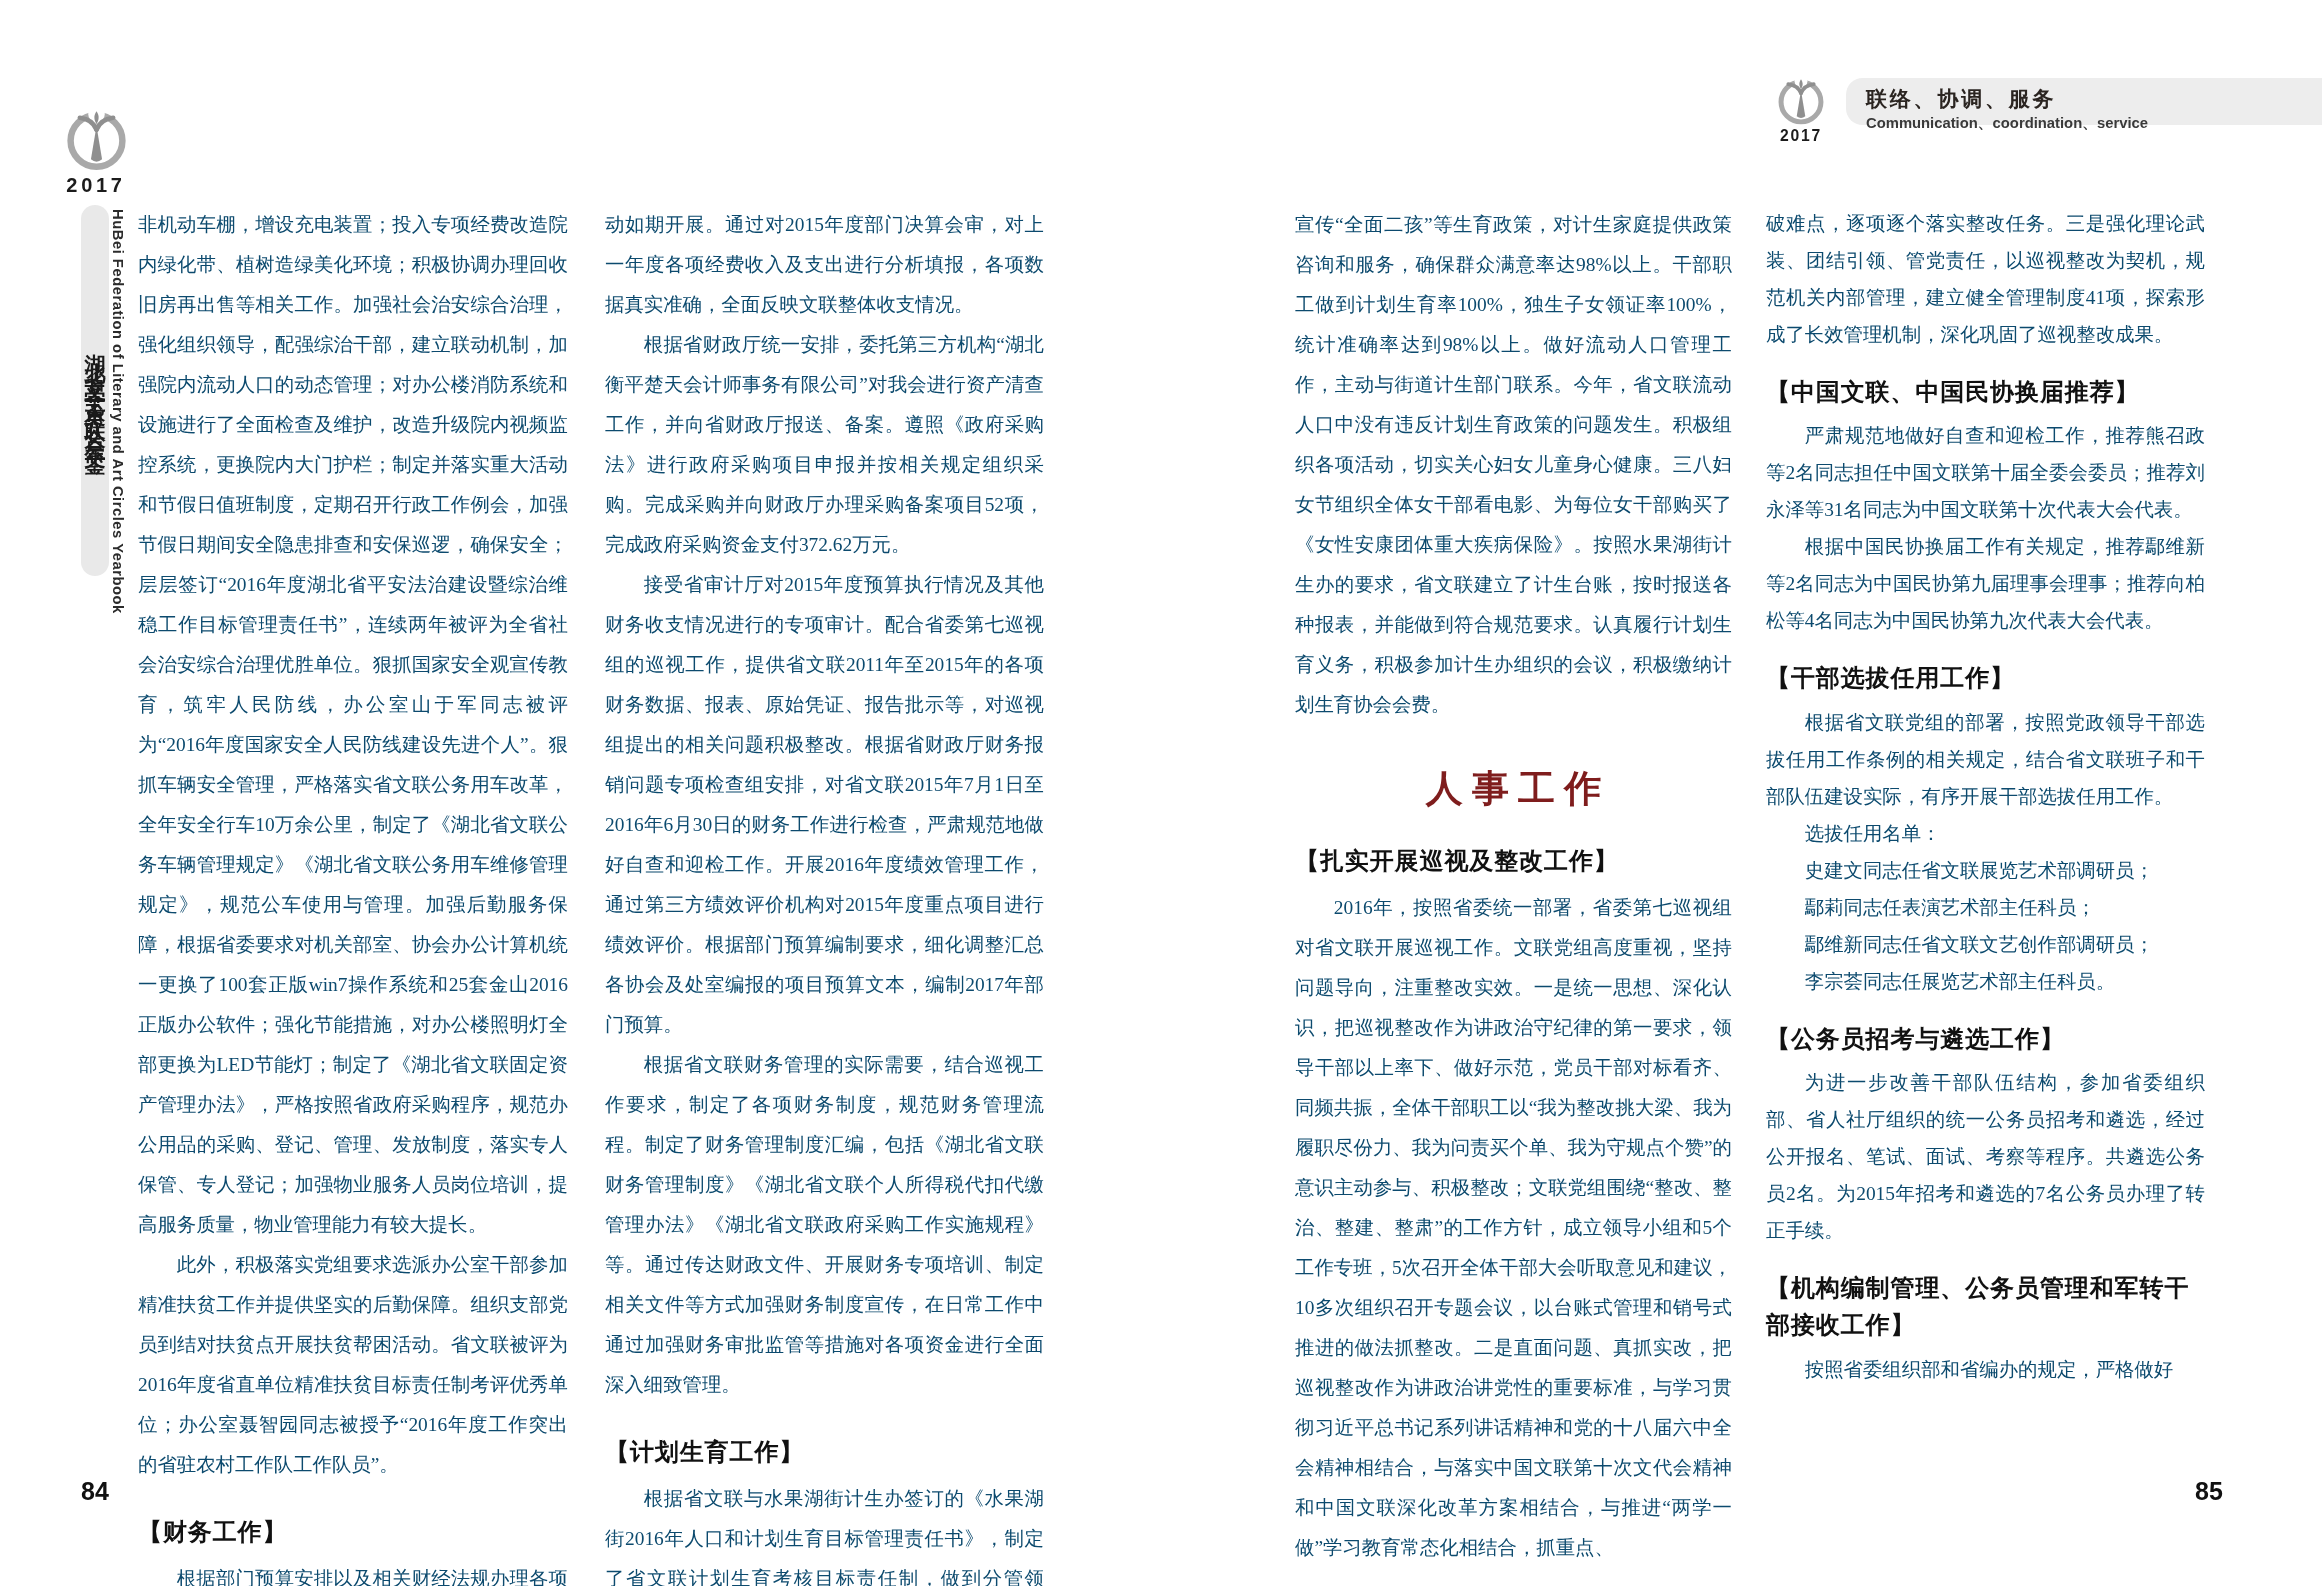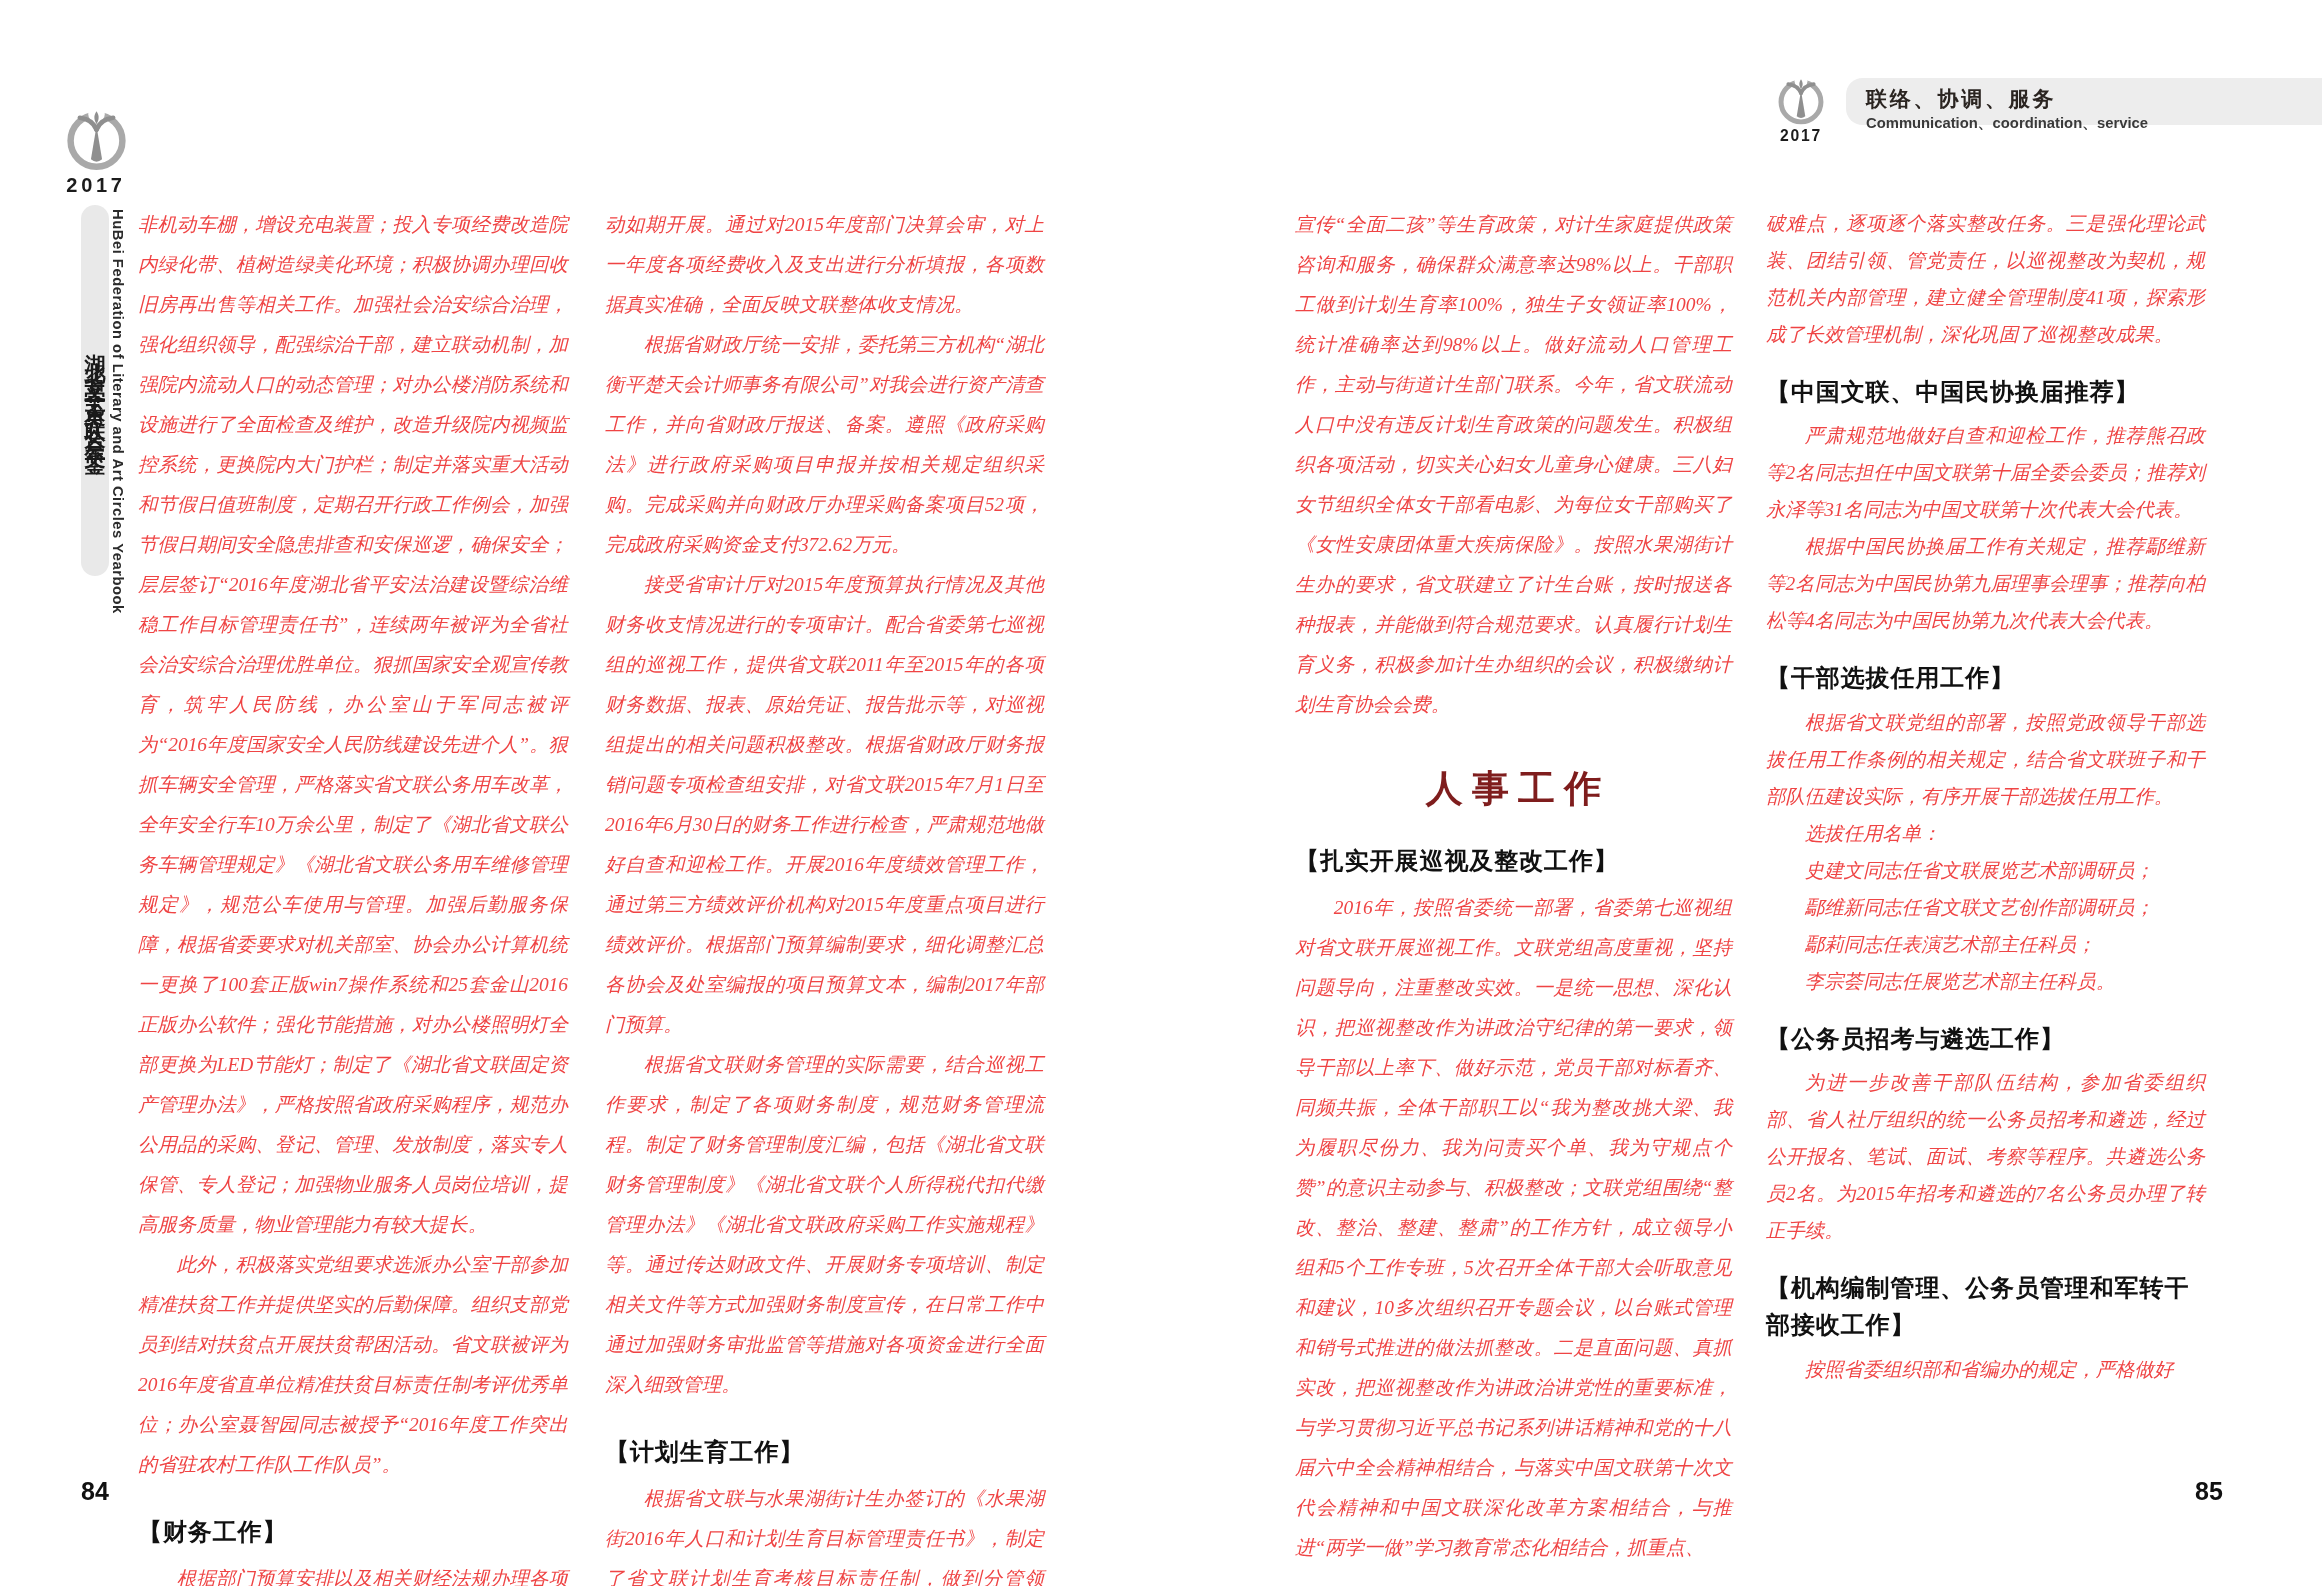--- a/index.html
+++ b/index.html
@@ -44,21 +44,21 @@
   .header-band .cn{
     margin-top:6.5px;font-family:"Liberation Sans", sans-serif;font-weight:bold;font-size:21px;letter-spacing:2.8px;color:#2a2420;
   }
   .header-band .en{
     margin-top:1.8px;font-family:"Liberation Sans", sans-serif;font-weight:bold;font-size:14.8px;color:#3a3a3a;
   }
 
   
   .col{position:absolute;top:205px;}
   .col p{
-    margin:0;font-size:19.4px;line-height:40px;text-align:justify;text-justify:inter-ideograph;color:#ef4444;font-style:italic;
+    margin:0;font-size:19.4px;line-height:40px;text-align:justify;text-justify:inter-ideograph;color:#0c4a6e;
   }
   .col p.flow{text-indent:0;}
   .col p.para{text-indent:2em;}
   .col h3.heading{
     margin:28px 0 9.2px;font-family:"Liberation Sans", sans-serif;font-weight:bold;
     font-size:24px;line-height:37px;letter-spacing:0.9px;color:#111;
   }
   .col h2.chapter{
     margin:42px 0 31px;text-align:center;font-family:"Liberation Sans", sans-serif;font-weight:bold;
     font-size:37px;line-height:44px;letter-spacing:9.2px;color:#7f1d1d;text-indent:9.2px;
@@ -132,22 +132,22 @@
     </div>
   <div class="col" id="col4">
       <p class="flow">破难点，逐项逐个落实整改任务。三是强化理论武装、团结引领、管党责任，以巡视整改为契机，规范机关内部管理，建立健全管理制度41项，探索形成了长效管理机制，深化巩固了巡视整改成果。</p>
       <h3 class="heading">【中国文联、中国民协换届推荐】</h3>
       <p class="para">严肃规范地做好自查和迎检工作，推荐熊召政等2名同志担任中国文联第十届全委会委员；推荐刘永泽等31名同志为中国文联第十次代表大会代表。</p>
       <p class="para">根据中国民协换届工作有关规定，推荐鄢维新等2名同志为中国民协第九届理事会理事；推荐向柏松等4名同志为中国民协第九次代表大会代表。</p>
       <h3 class="heading">【干部选拔任用工作】</h3>
       <p class="para">根据省文联党组的部署，按照党政领导干部选拔任用工作条例的相关规定，结合省文联班子和干部队伍建设实际，有序开展干部选拔任用工作。</p>
       <p class="para">选拔任用名单：</p>
       <p class="para">史建文同志任省文联展览艺术部调研员；</p>
+      <p class="para">鄢莉同志任表演艺术部主任科员；</p>
       <p class="para">鄢维新同志任省文联文艺创作部调研员；</p>
-      <p class="para">鄢莉同志任表演艺术部主任科员；</p>
       <p class="para">李宗荟同志任展览艺术部主任科员。</p>
       <h3 class="heading">【公务员招考与遴选工作】</h3>
       <p class="para">为进一步改善干部队伍结构，参加省委组织部、省人社厅组织的统一公务员招考和遴选，经过公开报名、笔试、面试、考察等程序。共遴选公务员2名。为2015年招考和遴选的7名公务员办理了转正手续。</p>
       <h3 class="heading">【机构编制管理、公务员管理和军转干部接收工作】</h3>
       <p class="para">按照省委组织部和省编办的规定，严格做好</p>
     </div>
 
   <div class="page-num left">84</div>
   <div class="page-num right">85</div>
 

